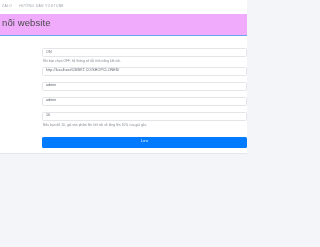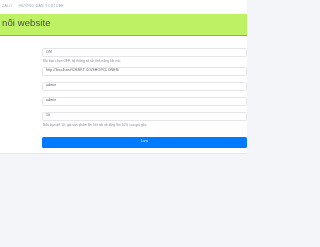--- a/index.html
+++ b/index.html
@@ -29,21 +29,21 @@
   .topbar-item {
     font-size: 3.4px;
     letter-spacing: 0.35px;
     color: #9ba0a8;
     text-transform: uppercase;
     line-height: 1;
   }
 
   
   .title-band {
-    background: #bef264;
+    background: #f0abfc;
     padding: 3px 0 7px 2px;
     overflow: hidden;
     white-space: nowrap;
   }
   .page-title {
     font-size: 9.5px;
     font-weight: 400;
     color: #4a4a4a;
     line-height: 1.2;
     letter-spacing: 0.1px;

